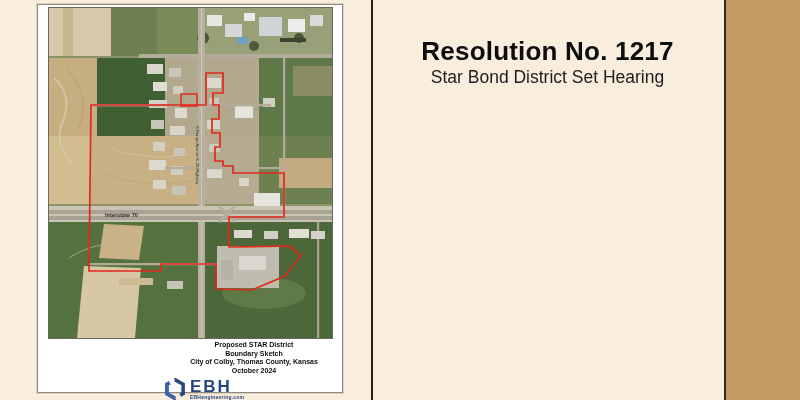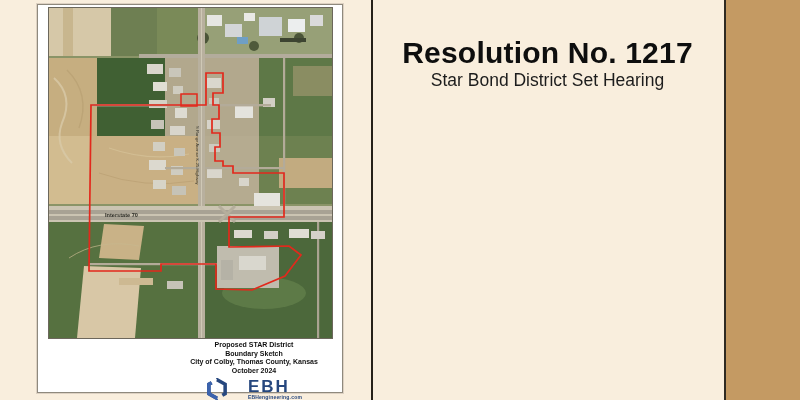--- a/index.html
+++ b/index.html
@@ -21,21 +21,21 @@
     position:absolute; top:0; left:371px; width:2px; height:400px;
     background:#262018;
   }
 
   
   .right-panel {
     position:absolute; top:0; left:373px; width:349px; height:400px;
     text-align:center; padding-top:36px;
   }
   .res-title {
-    font-size:30px; font-weight:bold; color:#0e0e0e; letter-spacing:0.2px;
+    font-size:26px; font-weight:bold; color:#0e0e0e; letter-spacing:0.2px;
   }
   .res-subtitle {
     font-size:17.5px; color:#1c1c1c;
   }
 
   
   .map-doc {
     position:absolute; left:37px; top:4px; width:306px; height:389px;
     background:#ffffff;
     border:1px solid #8f897d;
@@ -50,21 +50,21 @@
 
   
   .caption-block {
     position:absolute; left:126px; top:336px; width:180px;
     text-align:center; color:#111;
   }
   .cap-line { font-size:7px; font-weight:bold; line-height:8.6px; }
 
   .logo-row {
     margin-top:3px;
-    display:flex; align-items:center; justify-content:center; gap:20px;
+    display:flex; align-items:center; justify-content:flex-start; gap:4px;
   }
   .logo-text-wrap { text-align:left; }
   .logo-ebh {
     font-size:17px; font-weight:bold; color:#26477e;
     letter-spacing:2px; line-height:15px;
   }
   .logo-site {
     font-size:5px; font-weight:bold; color:#26477e; letter-spacing:0.2px;
   }
 </style>

